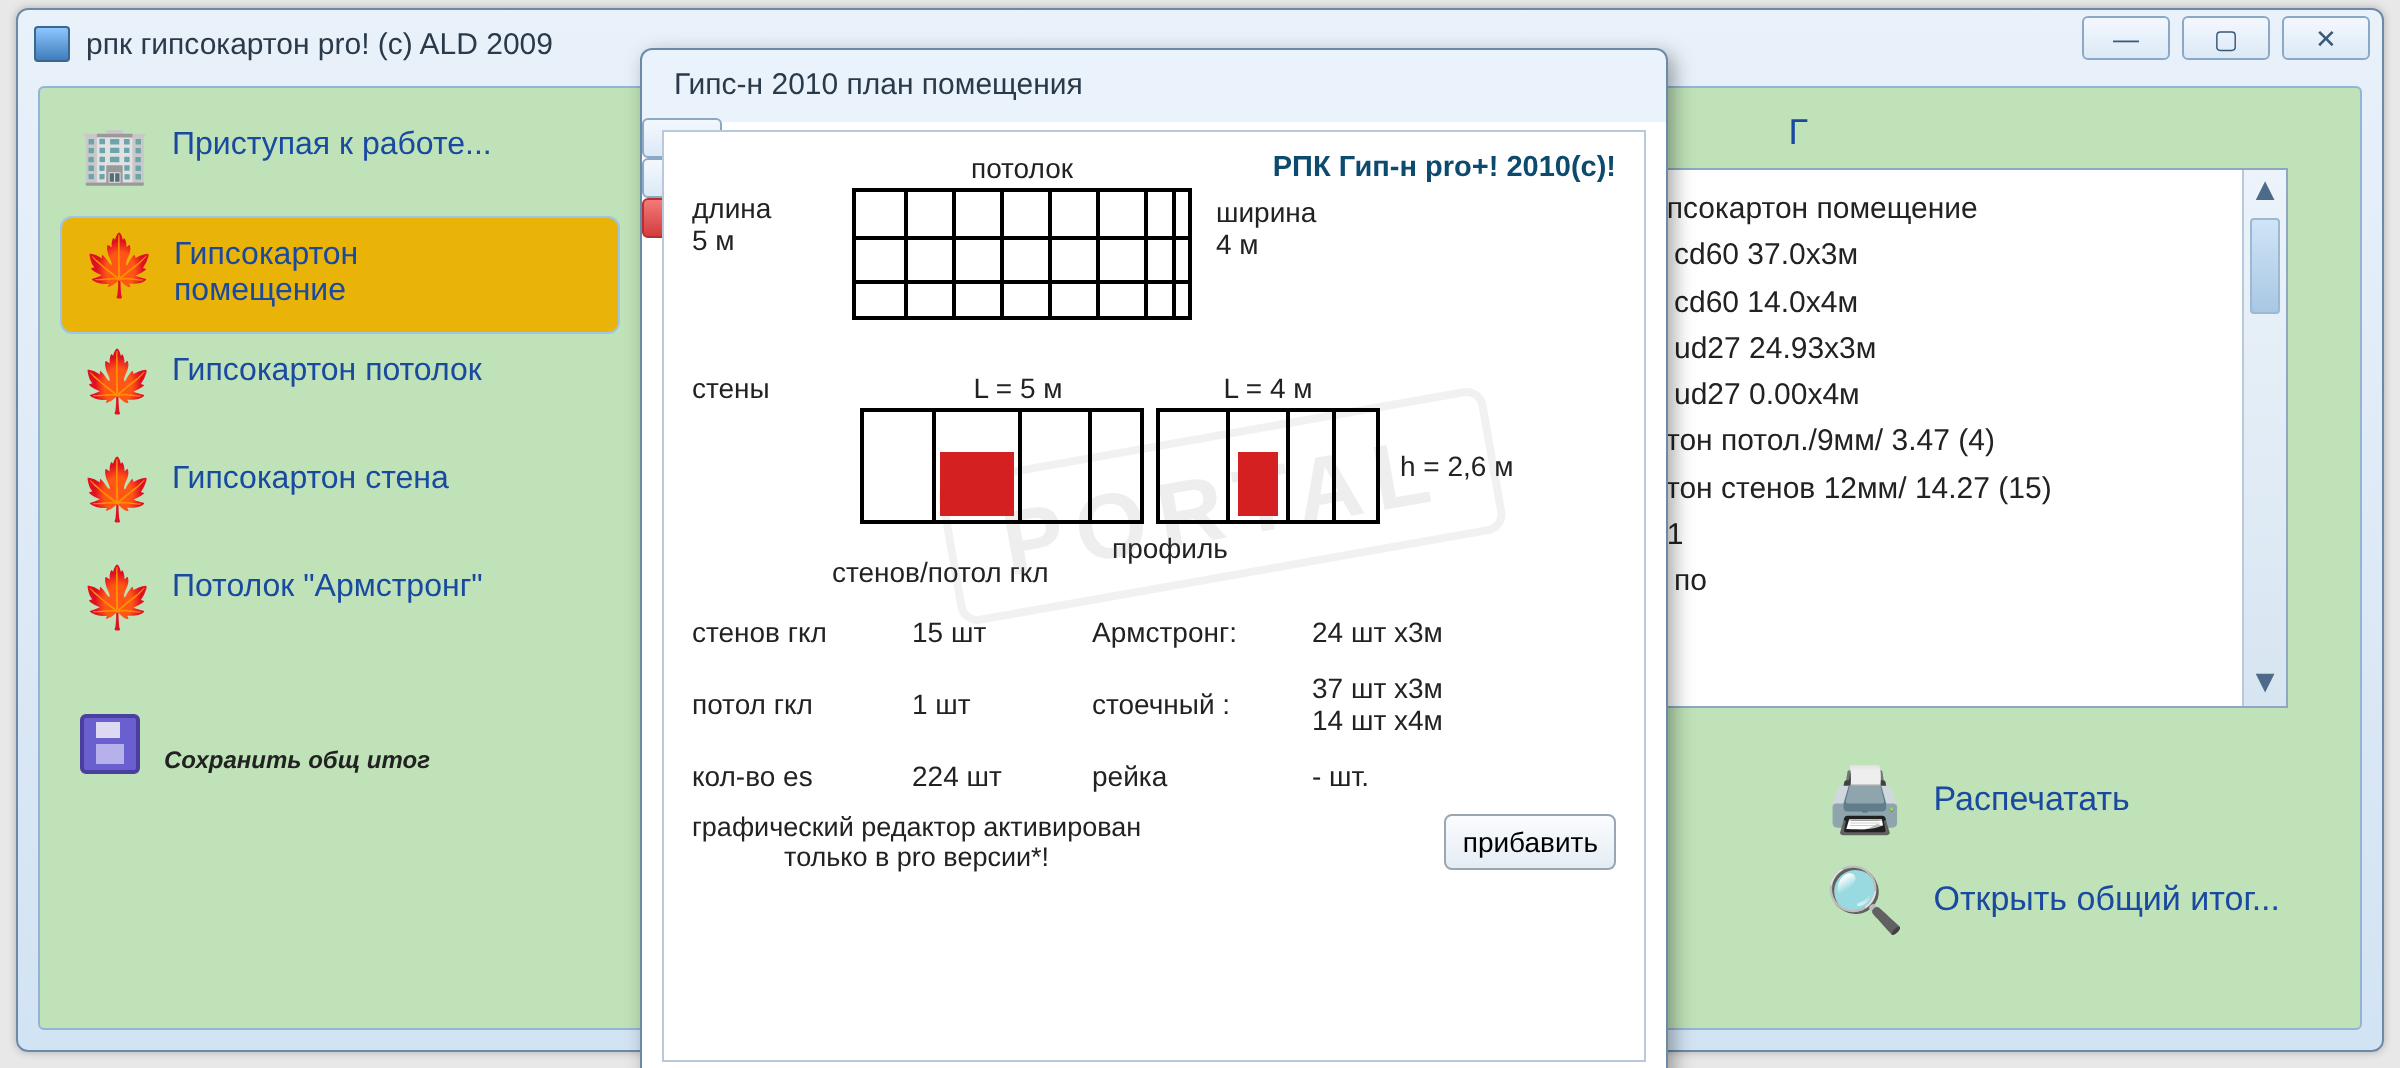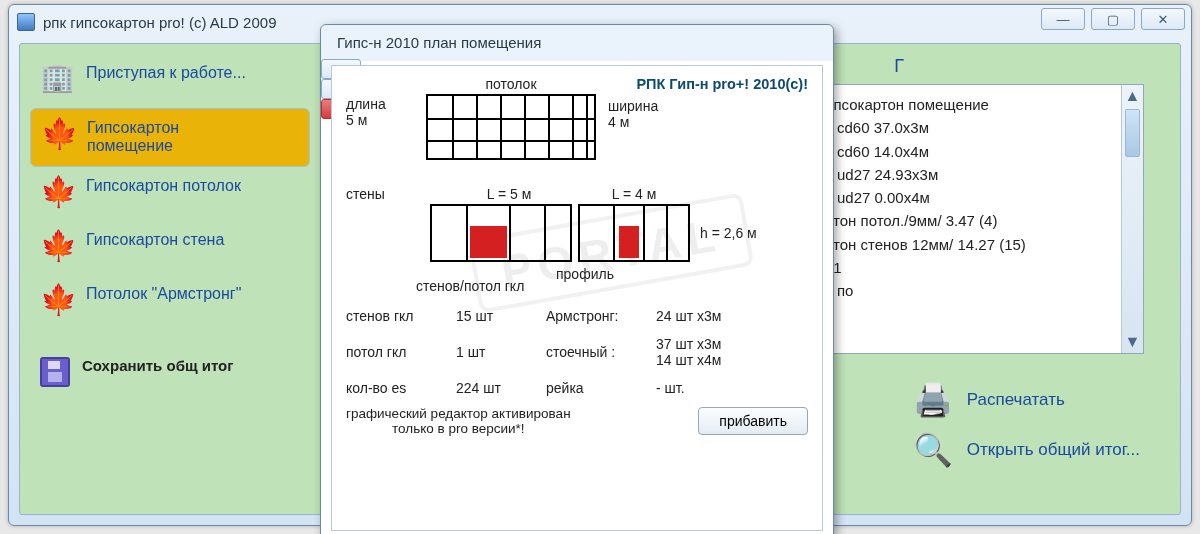--- a/index.html
+++ b/index.html
@@ -47,22 +47,22 @@
   .side-item .leaf {
     width: 34px; height: 34px; position: relative;
   }
   .side-item .leaf::before {
     content: "🍁"; font-size: 30px; line-height: 1;
   }
   .side-item.blocks .leaf::before { content: "🏢"; font-size: 28px; }
   .two-line { line-height: 1.15; }
 
   .save-row {
-    margin-top: 20px; display: flex; align-items: flex-start; gap: 12px;
-    padding: 8px 10px; color: #222; font-weight: bold; font-size: 15px;
+    margin-top: 20px; display: flex; align-items: flex-end; gap: 12px;
+    padding: 8px 10px; color: #222; font-weight: bold; font-size: 12px; font-style: italic;
   }
   .floppy {
     width: 30px; height: 30px; background: #6a5fcf; border: 2px solid #4a3e9e; border-radius: 3px;
     position: relative;
   }
   .floppy::before { content:""; position:absolute; left:6px; top:2px; width:12px; height:8px; background:#dcd9f1; }
   .floppy::after { content:""; position:absolute; left:6px; bottom:3px; right:6px; height:10px; background:#b7b1eb; }
 
   
   .main-area { flex: 1; padding: 12px 16px 12px 8px; position: relative; }
@@ -147,21 +147,21 @@
 
   .sub-labels { display:flex; margin-top: 4px; }
   .sub-labels .a { width: 210px; padding-left: 70px; margin-top: 12px; }
   .sub-labels .b { }
 
   .stats { margin-top: 14px; display:grid; grid-template-columns: 110px 90px 110px 90px; row-gap: 12px; align-items:center; }
 
   .bottom-row { margin-top: 10px; display:flex; align-items:center; justify-content:space-between; }
   .note { font-size: 13.5px; text-align: center; }
   .btn {
-    border: 1px solid #9aa6b2; border-radius: 4px; padding: 5px 20px;
+    border: 1px solid #9aa6b2; border-radius: 4px; padding: 5px 8px;
     background: linear-gradient(#fbfdff,#e4ecf4); cursor: pointer; font-size: 14px;
   }
 
   .watermark {
     position:absolute; left:140px; top:150px; font-size:46px; color:rgba(120,120,120,.13);
     transform:rotate(-10deg); font-weight:bold; letter-spacing:6px; pointer-events:none;
     border: 4px solid rgba(120,120,120,.1); padding: 6px 24px; border-radius: 10px;
   }
 </style>
 </head>

